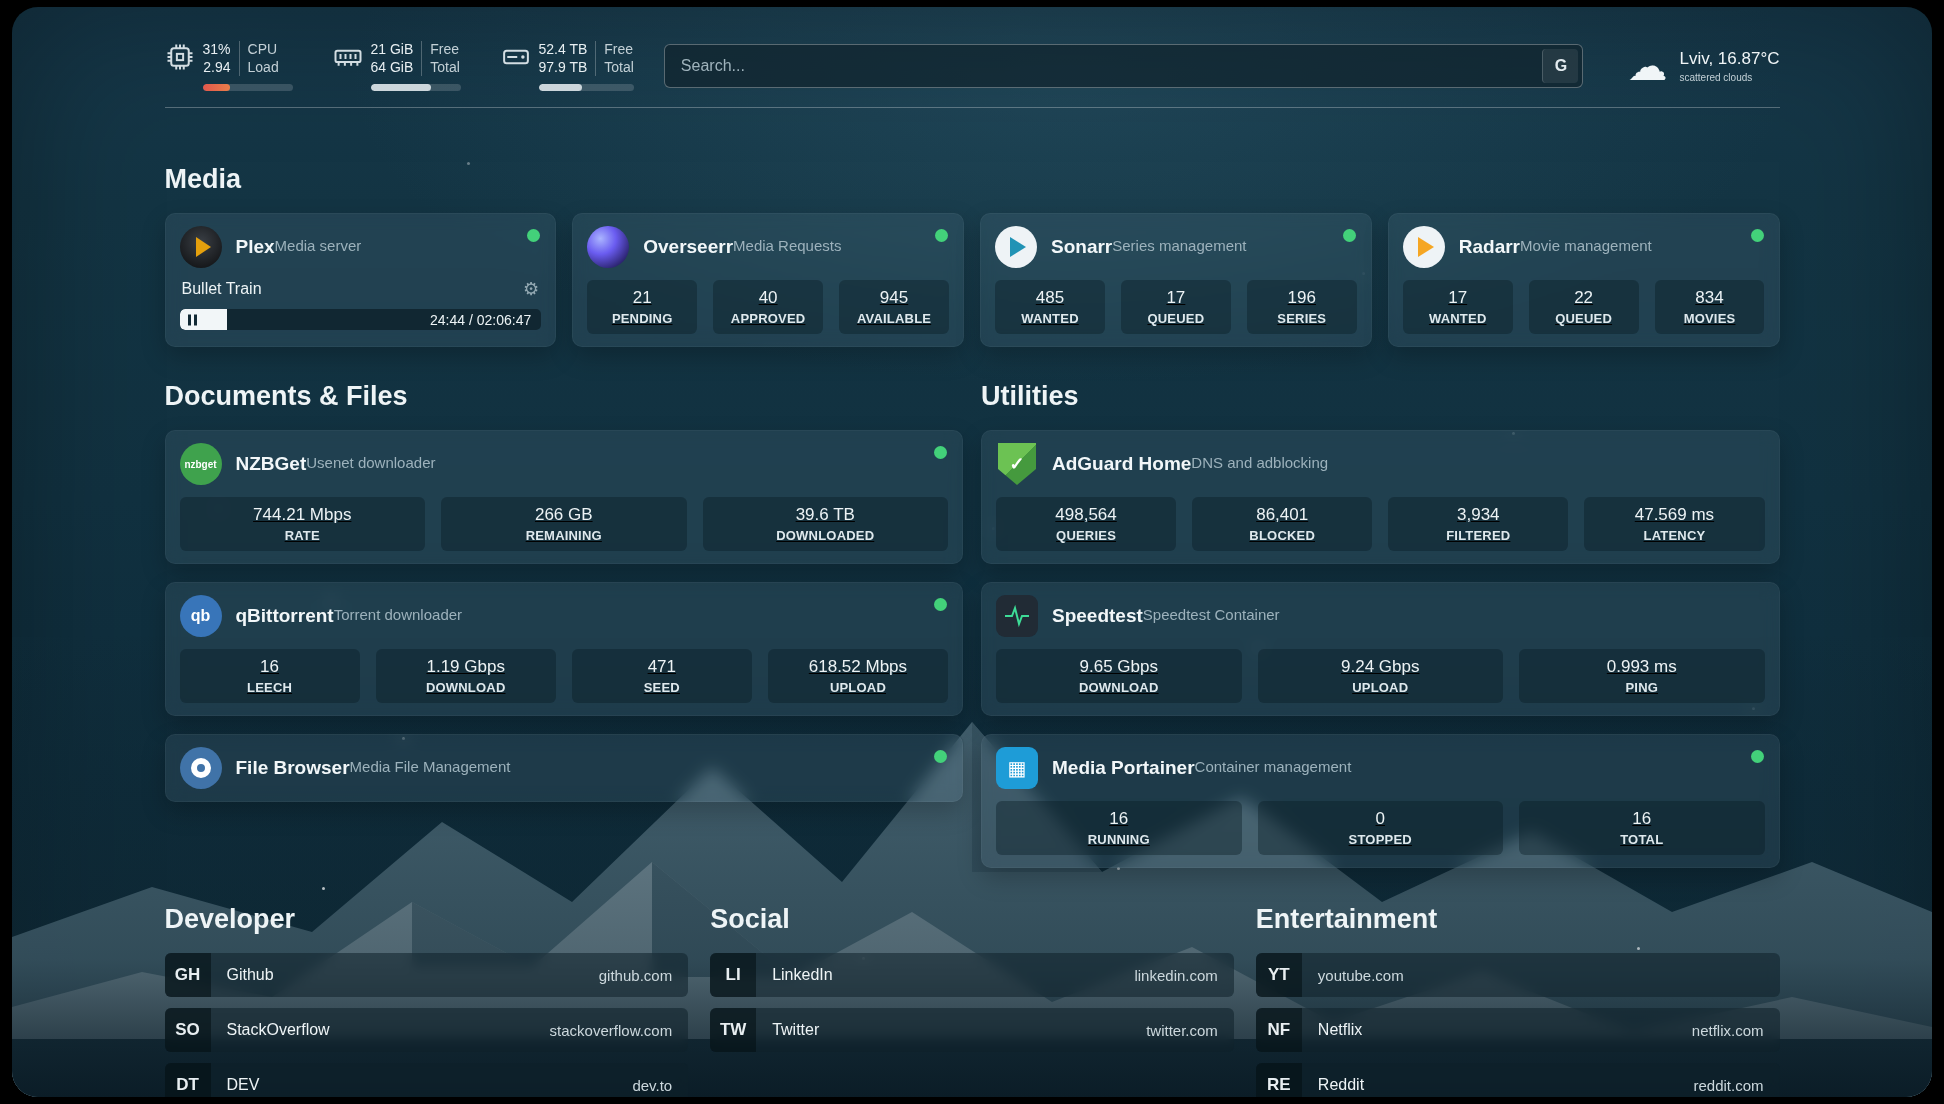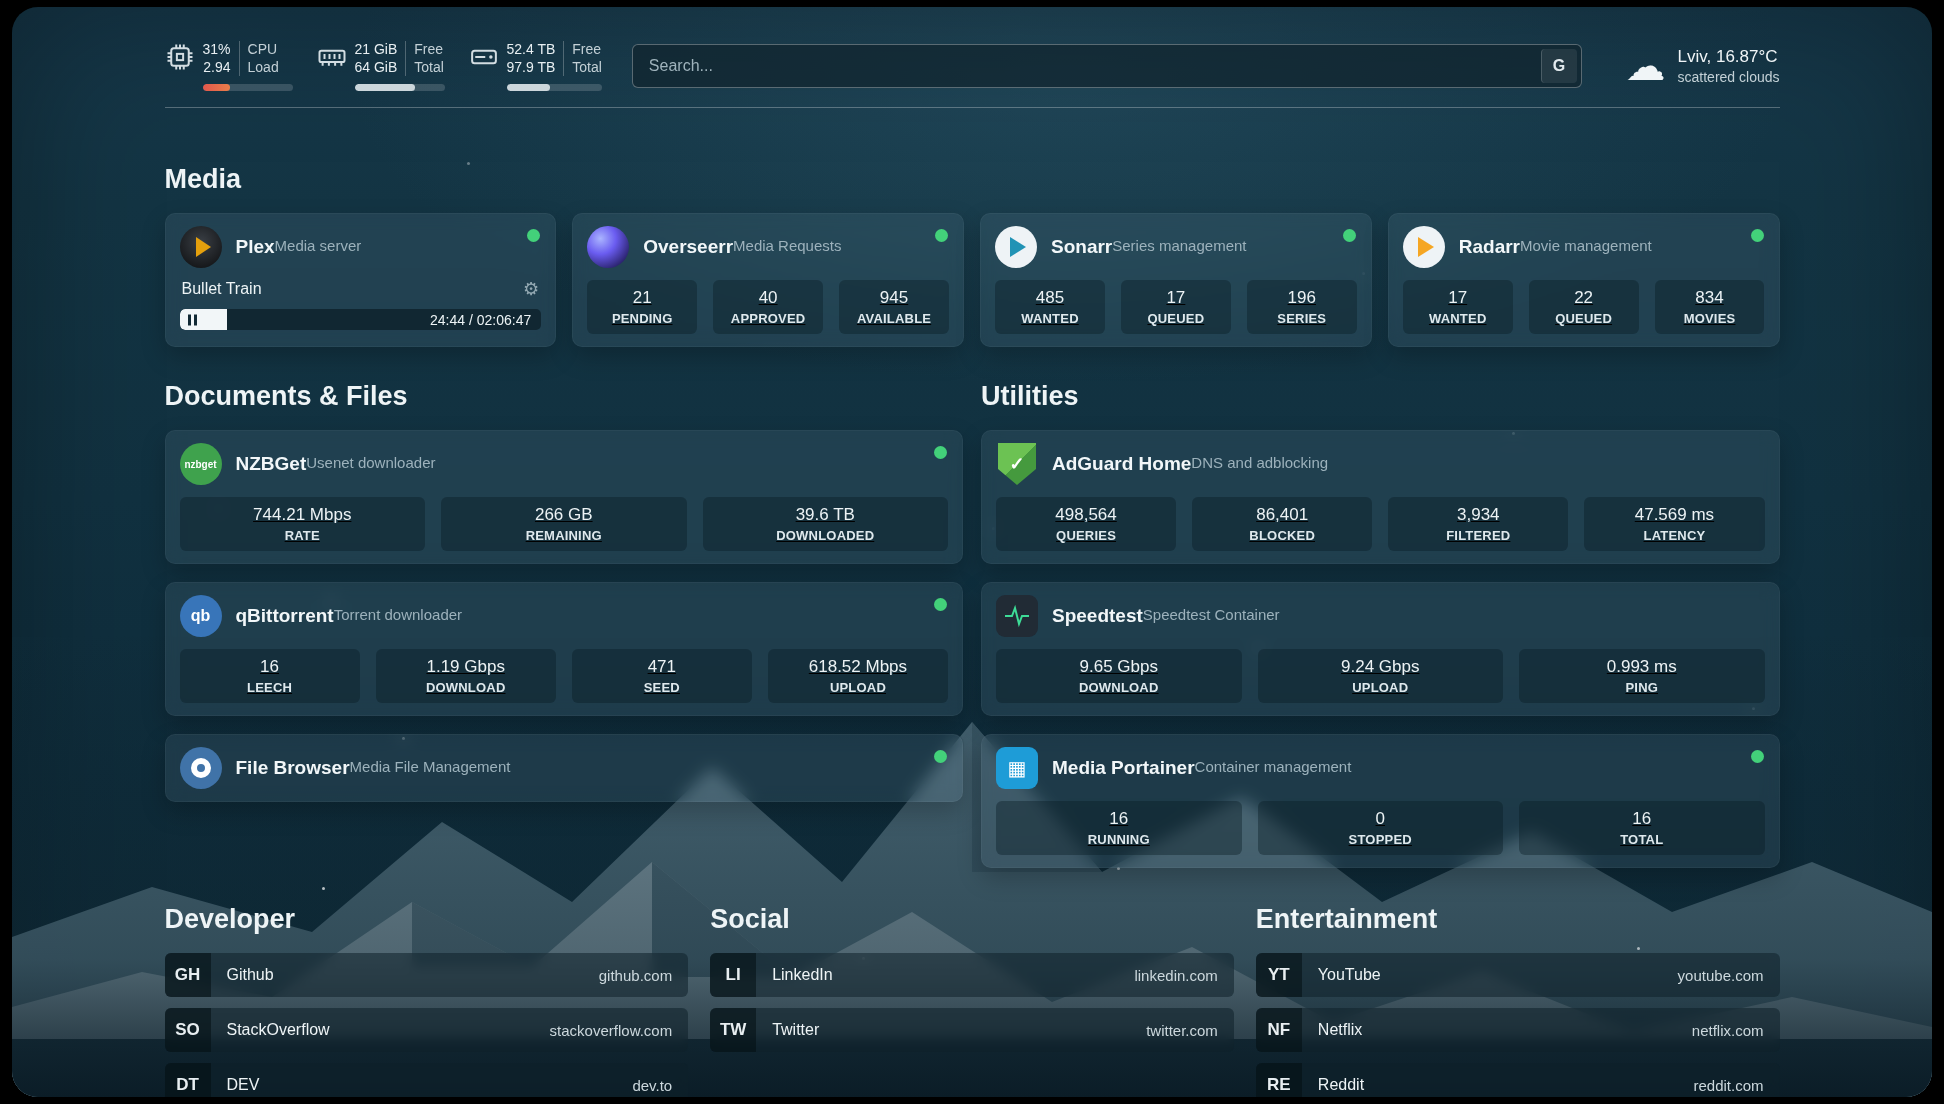--- a/index.html
+++ b/index.html
@@ -19,21 +19,21 @@
   .specks { position:absolute; left:0; top:0; width:3px; height:3px; border-radius:50%; background:rgba(255,255,255,0.7); z-index:1;
     box-shadow: 390px 730px rgba(255,255,255,.8), 318px 592px rgba(255,255,255,.7), 205px 500px rgba(255,255,255,.5),
       620px 310px rgba(255,255,255,.4), 980px 520px rgba(255,255,255,.5), 1245px 640px rgba(255,255,255,.6),
       1500px 425px rgba(255,255,255,.4), 310px 880px rgba(255,255,255,.7), 850px 950px rgba(255,255,255,.6),
       1105px 860px rgba(255,255,255,.5), 1625px 940px rgba(255,255,255,.6), 455px 155px rgba(255,255,255,.35),
       1350px 265px rgba(255,255,255,.35), 1740px 700px rgba(255,255,255,.5); }
   .content { position:relative; z-index:2; width:1615px; margin:0 auto; padding-top:34px; }
 
   
   .topbar { display:flex; align-items:center; }
-  .sys-stats { display:flex; gap:24px;align-items:center; }
+  .sys-stats { display:flex; gap:40px;align-items:center; }
   .sys-stat { display:flex; flex-direction:column; gap:8px; min-width:128px; }
   .sys-row { display:flex; align-items:center; gap:8px; }
   .sys-col { display:flex; flex-direction:column; line-height:1.25; }
   .sys-col.vals span { font-size:14px; color:#e8eff2; text-align:right; }
   .sys-col.labels { border-left:1px solid rgba(255,255,255,0.25); padding-left:8px; }
   .sys-col.labels span { font-size:14px; color:#c3d0d6; }
   .meter { height:7px; border-radius:4px; background:rgba(255,255,255,0.16); margin-left:38px; overflow:hidden; }
   .meter-fill { height:100%; border-radius:4px; }
   .meter-fill.cpu { background:linear-gradient(90deg,#e2574c,#e97e4a); }
   .meter-fill.gray { background:#ccd6db; }
@@ -41,21 +41,21 @@
   .search-input { width:100%; height:44px; border-radius:6px; border:1px solid rgba(255,255,255,0.3);
     background:rgba(16,36,46,0.72); color:#e8eef2; font-size:16px; padding:0 56px 0 16px; outline:none;
     font-family:"Liberation Sans", sans-serif; }
   .search-input::placeholder { color:#9fb3bc; }
   .search-engine-btn { position:absolute; right:5px; top:5px; width:36px; height:34px; border:none; border-left:1px solid rgba(255,255,255,0.18);
     border-radius:4px; background:rgba(255,255,255,0.08); color:#e3ebef; font-size:16px; font-weight:700; cursor:pointer; }
   .weather { display:flex; align-items:center; gap:12px; }
   .weather-glyph { font-size:40px; color:#f0f5f7; line-height:1; }
   .weather-col { display:flex; flex-direction:column; line-height:1.3; }
   .weather-line1 { font-size:17px; color:#f0f5f7; }
-  .weather-line2 { font-size:14px; color:#c3d0d6; }
+  .weather-line2 { font-size:10px; color:#c3d0d6; }
   .divider { border:none; border-top:1px solid rgba(255,255,255,0.28); margin:16px 0 0; }
 
   
   .section-title { font-size:27px; font-weight:600; color:#eef4f6; margin:0 0 18px; }
   .media-section { margin-top:56px; }
   .media-grid { display:grid; grid-template-columns:repeat(4,1fr); gap:16px; }
   .columns { display:grid; grid-template-columns:1fr 1fr; gap:18px; margin-top:34px; align-items:start; }
   .column-cards { display:flex; flex-direction:column; gap:18px; }
   .card { position:relative; background:rgba(164,200,214,0.10); border:1px solid rgba(255,255,255,0.04);
     border-radius:10px; padding:12px 14px; box-shadow:0 10px 24px rgba(0,0,0,0.22);
@@ -539,21 +539,20 @@
             <span class="bm-url">twitter.com</span>
           </div>
         </div>
       </section>
 
       <section>
         <h2 class="section-title">Entertainment</h2>
         <div class="bm-rows">
           <div class="bm-row">
             <span class="bm-abbr">YT</span>
-            <span class="bm-name">YouTube</span>
             <span class="bm-url">youtube.com</span>
           </div>
           <div class="bm-row">
             <span class="bm-abbr">NF</span>
             <span class="bm-name">Netflix</span>
             <span class="bm-url">netflix.com</span>
           </div>
           <div class="bm-row">
             <span class="bm-abbr">RE</span>
             <span class="bm-name">Reddit</span>

